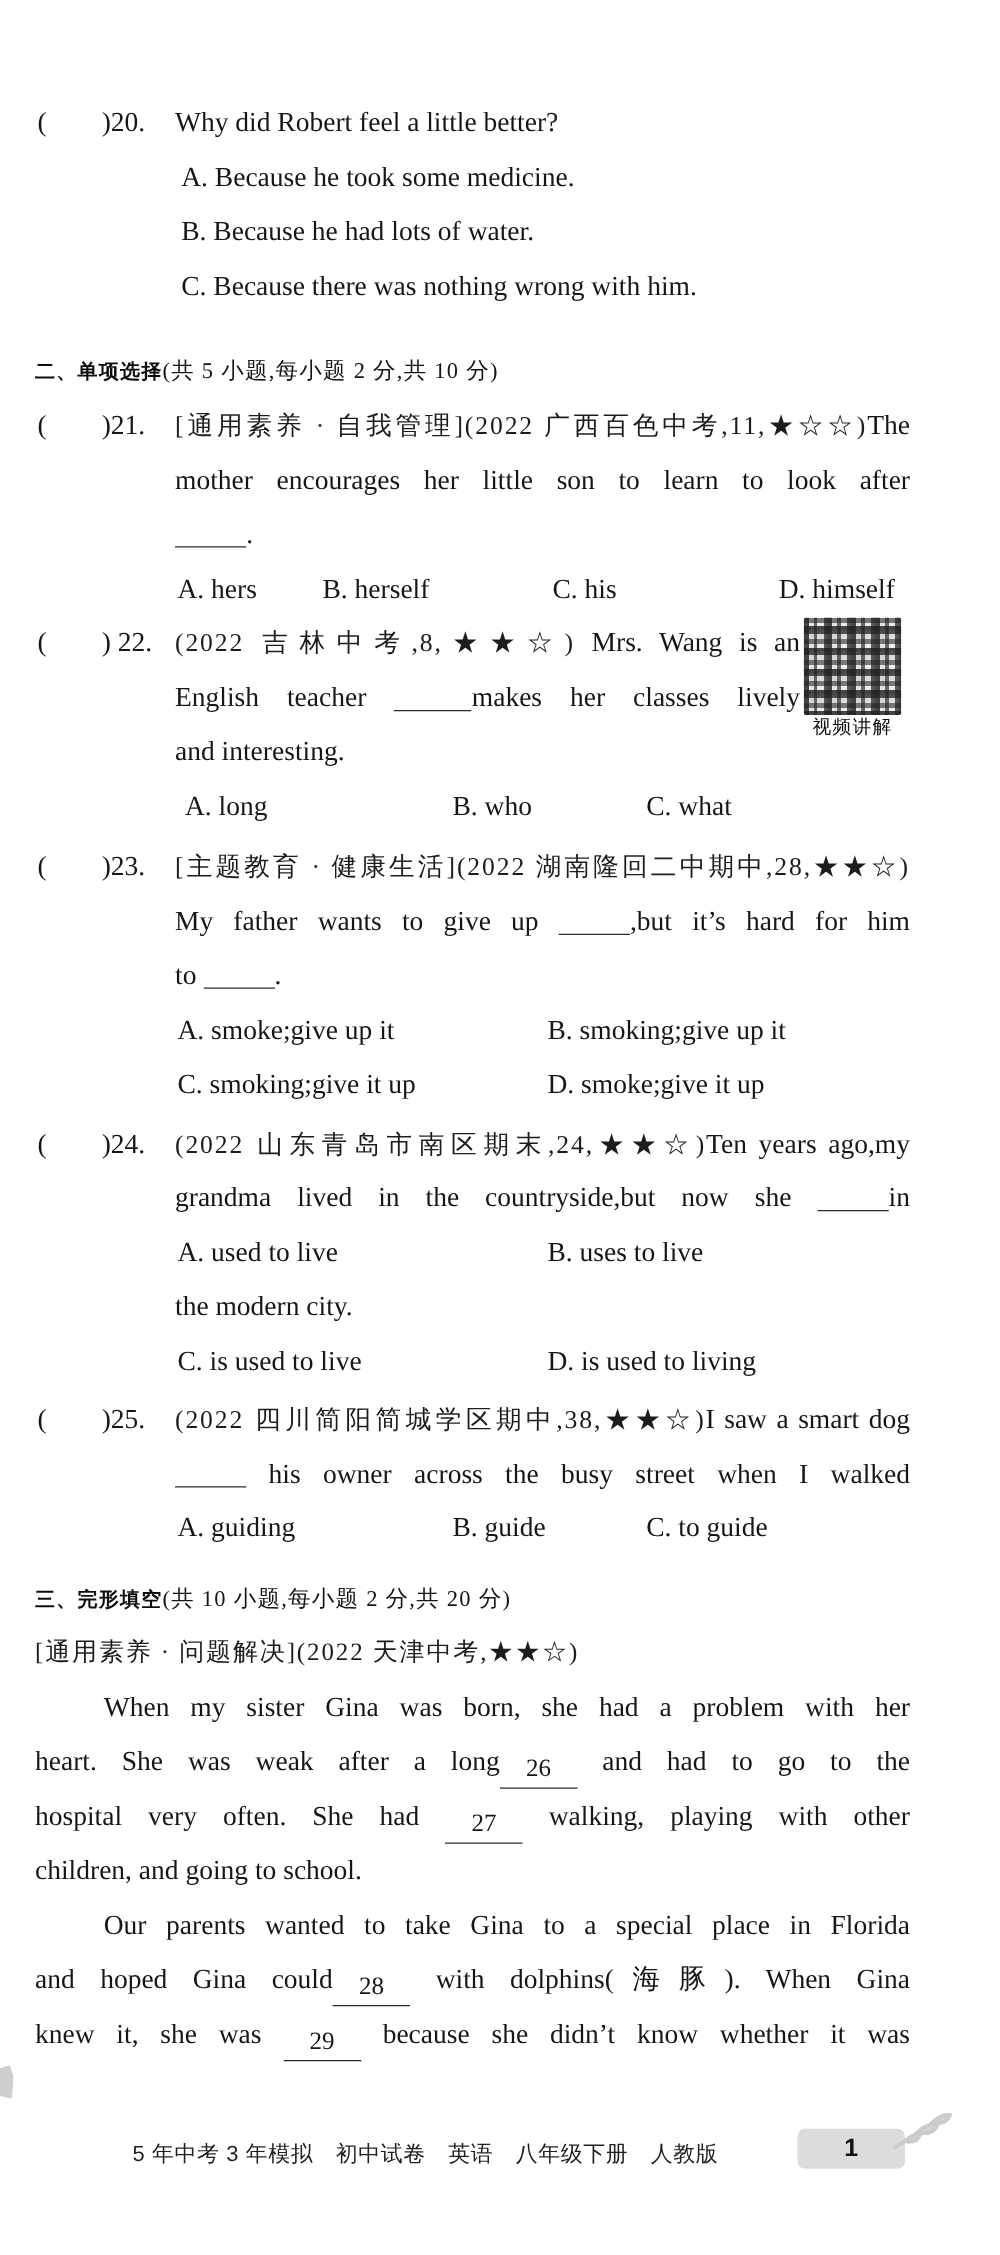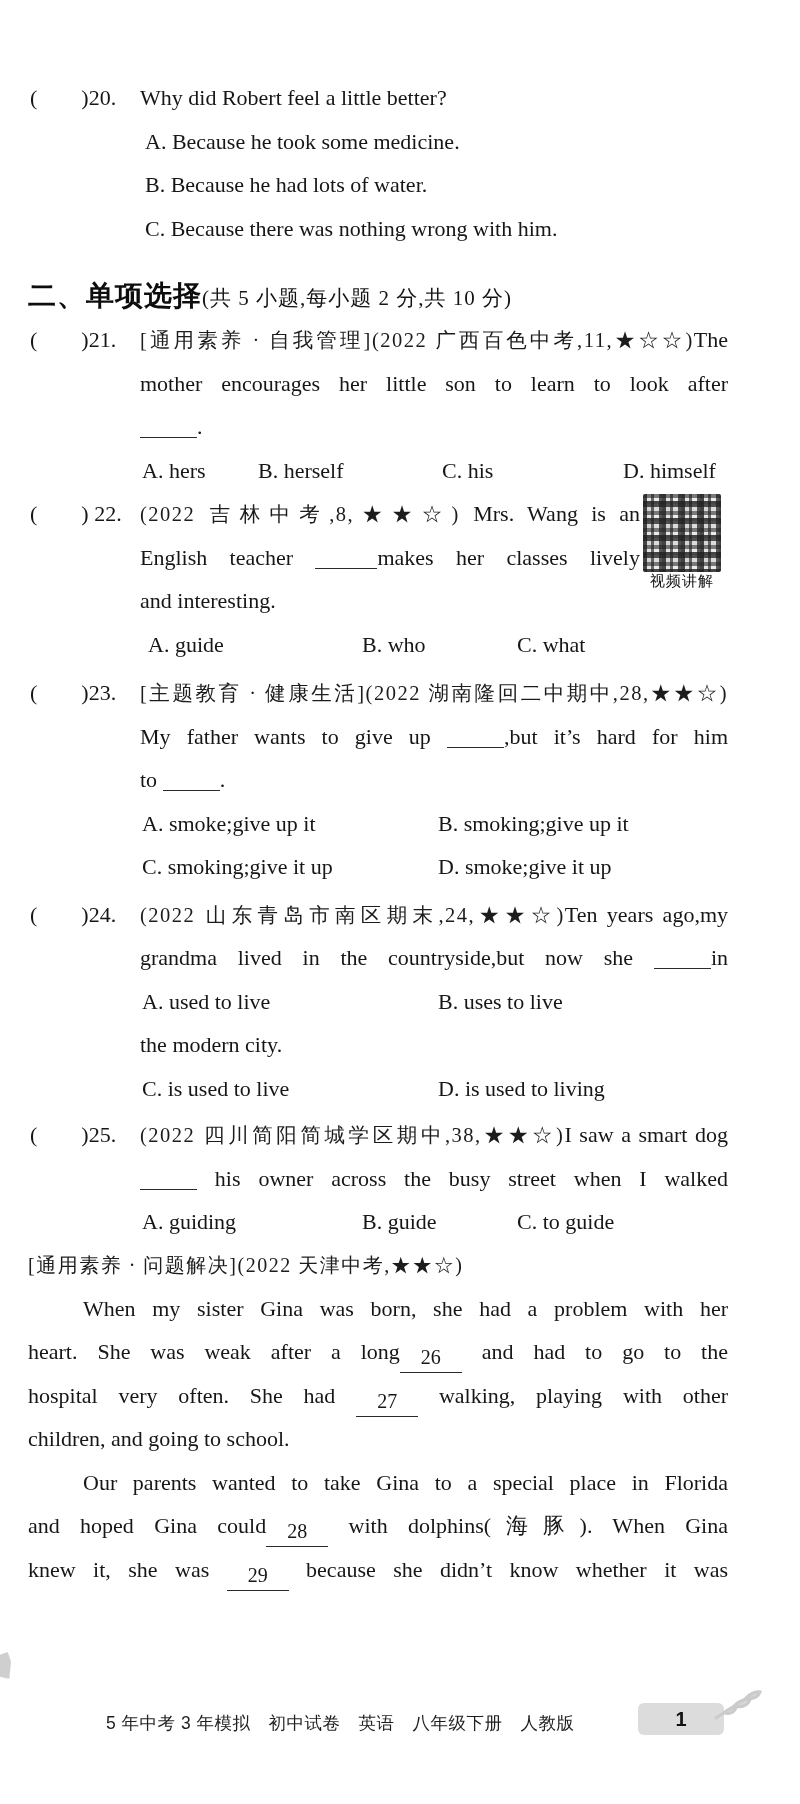--- a/index.html
+++ b/index.html
@@ -23,22 +23,22 @@
 
   
   .blank{display:inline-block;width:57px;height:20px;border-bottom:1.6px solid #2b2b2b;
          vertical-align:-4px;}
   .bno{display:inline-block;width:62px;height:30px;line-height:30px;border-bottom:1.6px solid #2b2b2b;
        text-align:center;text-align-last:center;vertical-align:-5px;font-size:20px;text-indent:0;}
 
   
   .heading{height:44px;line-height:44px;}
   .h-title{font-family:"Liberation Sans","DejaVu Sans",sans-serif;font-weight:bold;
-           font-size:28px;letter-spacing:1px;color:#0d0d0d;}
-  .h-meta{font-size:21px;letter-spacing:1px;color:#141414;}
+           font-size:16px;letter-spacing:1px;color:#0d0d0d;}
+  .h-meta{font-size:18px;letter-spacing:1px;color:#141414;}
   .tagline{height:43px;line-height:43px;}
   .tagline .kai{font-size:20px;}
 
   
   .qr{position:absolute;left:643px;top:494px;width:78px;height:78px;
       background:
         repeating-linear-gradient(0deg,#2e2e2e 0 3px,#f2f2f2 3px 6px,#6a6a6a 6px 10px,#e0e0e0 10px 14px,#3a3a3a 14px 17px),
         repeating-linear-gradient(90deg,#303030 0 4px,#ececec 4px 8px,#585858 8px 11px,#f5f5f5 11px 16px,#444444 16px 19px);
       background-blend-mode:multiply;opacity:.88;border-radius:2px;}
   .qr-caption{position:absolute;left:641px;top:572px;width:82px;text-align:center;
@@ -87,21 +87,21 @@
           <span class="opt en" style="left: 414px;">C. his</span>
           <span class="opt en" style="left: 595px;">D. himself</span>
         </div>
       </div>
       <div class="question">
         <span class="q-marker"><span class="q-paren">(　　)</span><span class="q-num"> 22.</span></span>
         <div class="q-line j" style="width: 500px;"><span class="kai">(2022 吉林中考,8,★★☆)</span><span class="en"> Mrs. Wang is an</span></div>
         <div class="q-line j" style="width: 500px;"><span class="en">English teacher </span><span class="blank" style="width: 62px;"></span><span class="en">makes her classes lively</span></div>
         <div class="q-line"><span class="en">and interesting.</span></div>
         <div class="q-line opts-row">
-          <span class="opt en" style="left: 120px;">A. guide</span>
+          <span class="opt en" style="left: 120px;">A. long</span>
           <span class="opt en" style="left: 334px;">B. who</span>
           <span class="opt en" style="left: 489px;">C. what</span>
         </div>
       </div>
       <div class="question" style="margin-top: 5px;">
         <span class="q-marker"><span class="q-paren">(　　)</span><span class="q-num">23.</span></span>
         <div class="q-line j"><span class="kai">[主题教育 · 健康生活](2022 湖南隆回二中期中,28,★★☆)</span></div>
         <div class="q-line j"><span class="en">My father wants to give up </span><span class="blank" style="width: 57px;"></span><span class="en">,but it’s hard for him</span></div>
         <div class="q-line"><span class="en">to </span><span class="blank" style="width: 57px;"></span><span class="en">.</span></div>
         <div class="q-line opts-row">
@@ -130,20 +130,21 @@
       <div class="question" style="margin-top: 3px;">
         <span class="q-marker"><span class="q-paren">(　　)</span><span class="q-num">25.</span></span>
         <div class="q-line j"><span class="kai">(2022 四川简阳简城学区期中,38,★★☆)</span><span class="en">I saw a smart dog</span></div>
         <div class="q-line j"><span class="blank" style="width: 57px;"></span><span class="en"> his owner across the busy street when I walked</span></div>
         <div class="q-line opts-row">
           <span class="opt en" style="left: 114px;">A. guiding</span>
           <span class="opt en" style="left: 334px;">B. guide</span>
           <span class="opt en" style="left: 489px;">C. to guide</span>
         </div>
       </div>
+      <div class="heading" style="margin-top: 13px;"><span class="h-title">三、完形填空</span><span class="h-meta">(共 10 小题,每小题 2 分,共 20 分)</span></div>
       <div class="tagline"><span class="kai">[通用素养 · 问题解决](2022 天津中考,★★☆)</span></div>
       <div class="para">
         <div class="q-line j" style="text-indent: 55px;"><span class="en">When my sister Gina was born, she had a problem with her</span></div>
         <div class="q-line j"><span class="en">heart. She was weak after a long</span><span class="bno">26</span><span class="en"> and had to go to the</span></div>
         <div class="q-line j"><span class="en">hospital very often. She had </span><span class="bno">27</span><span class="en"> walking, playing with other</span></div>
         <div class="q-line"><span class="en">children, and going to school.</span></div>
       </div>
       <div class="para">
         <div class="q-line j" style="text-indent: 55px;"><span class="en">Our parents wanted to take Gina to a special place in Florida</span></div>
         <div class="q-line j"><span class="en">and hoped Gina could</span><span class="bno">28</span><span class="en"> with dolphins(海豚). When Gina</span></div>

